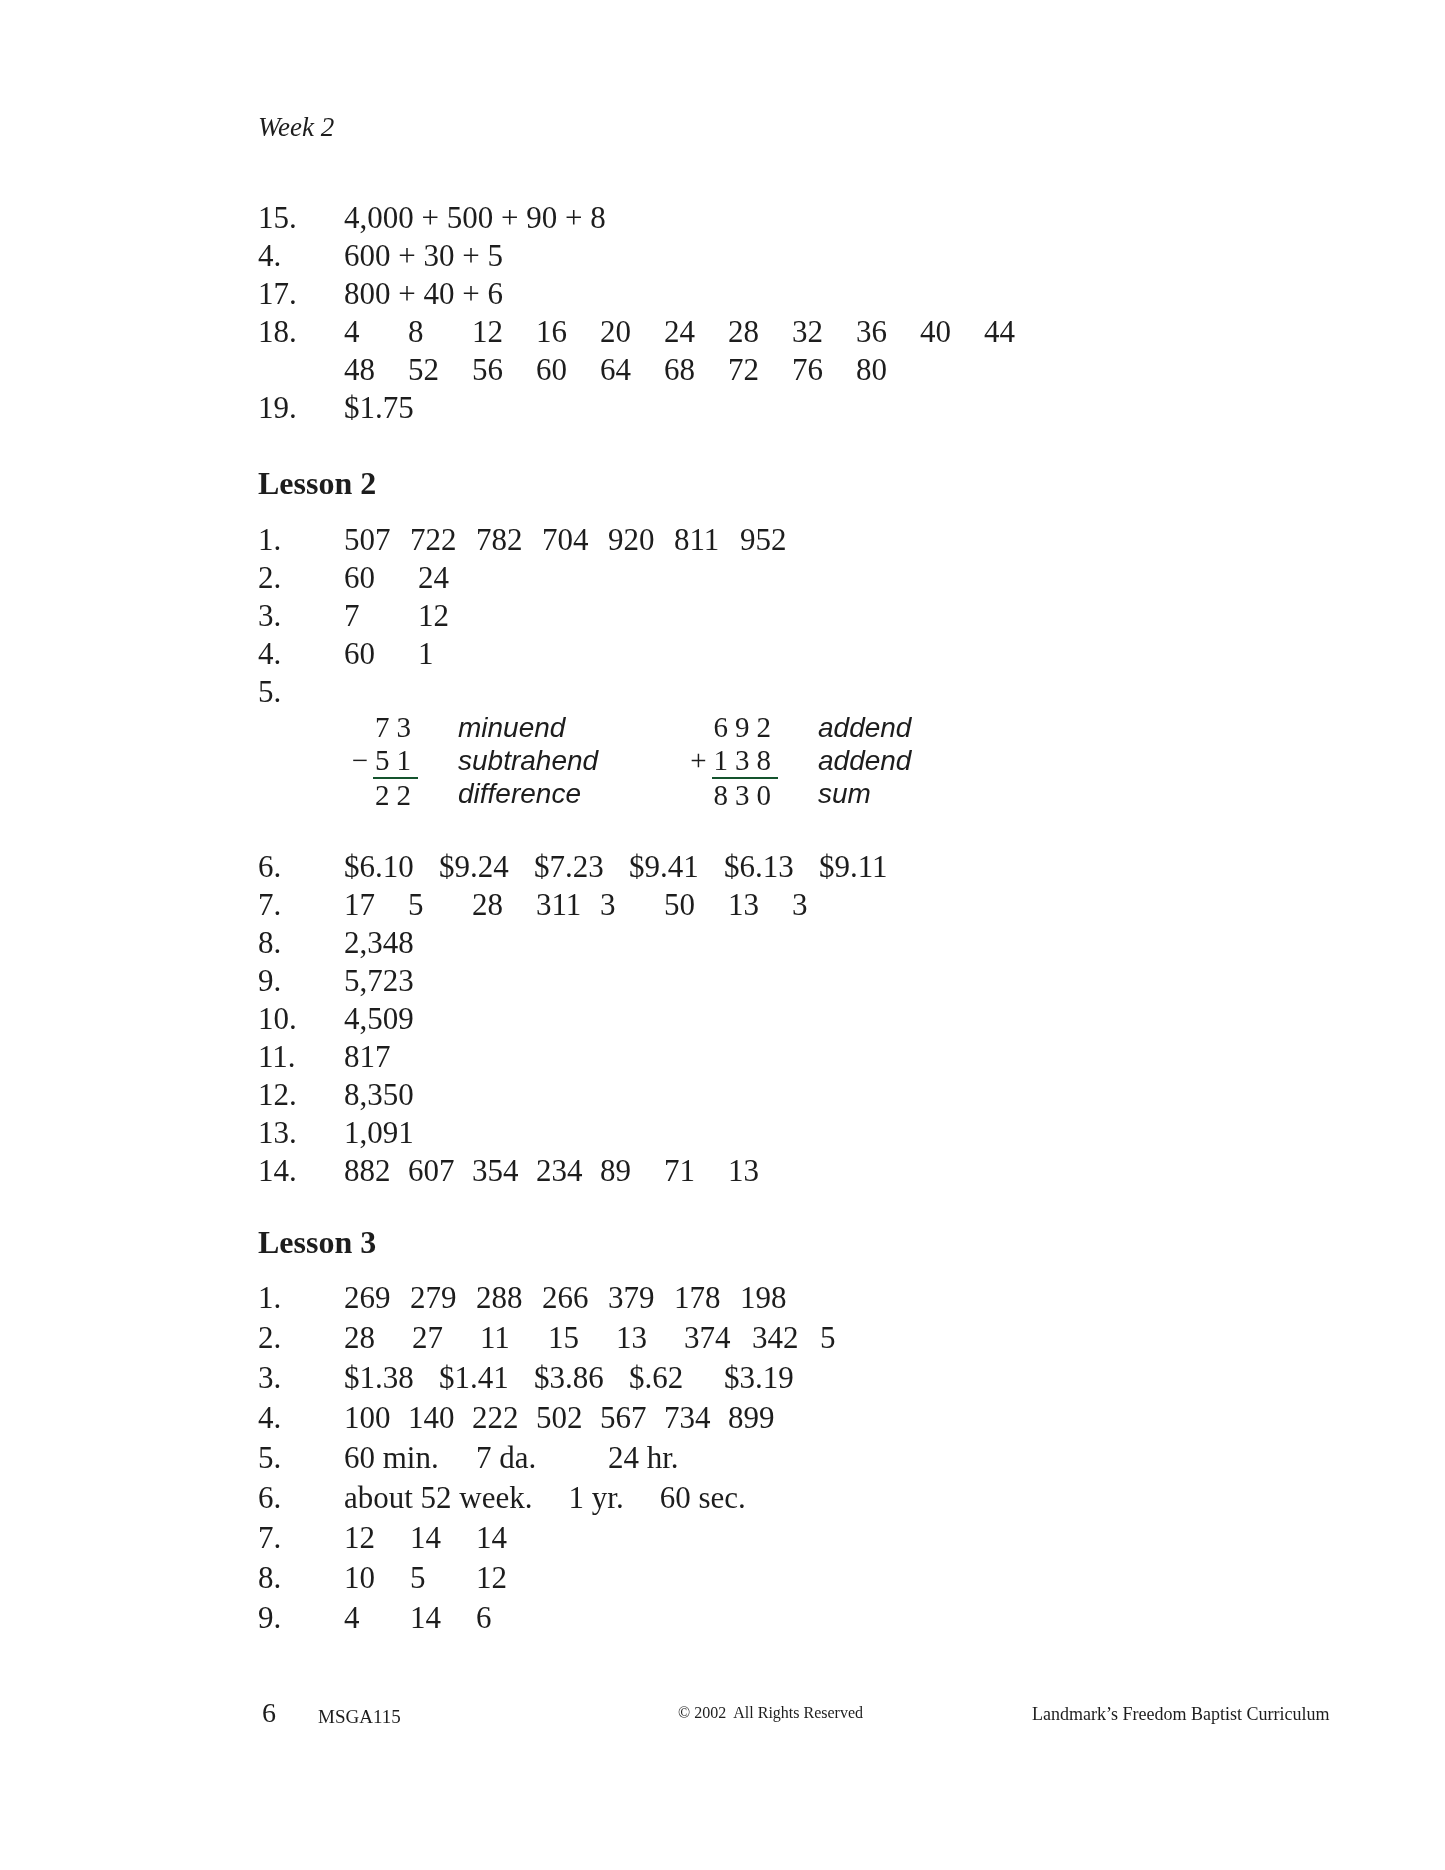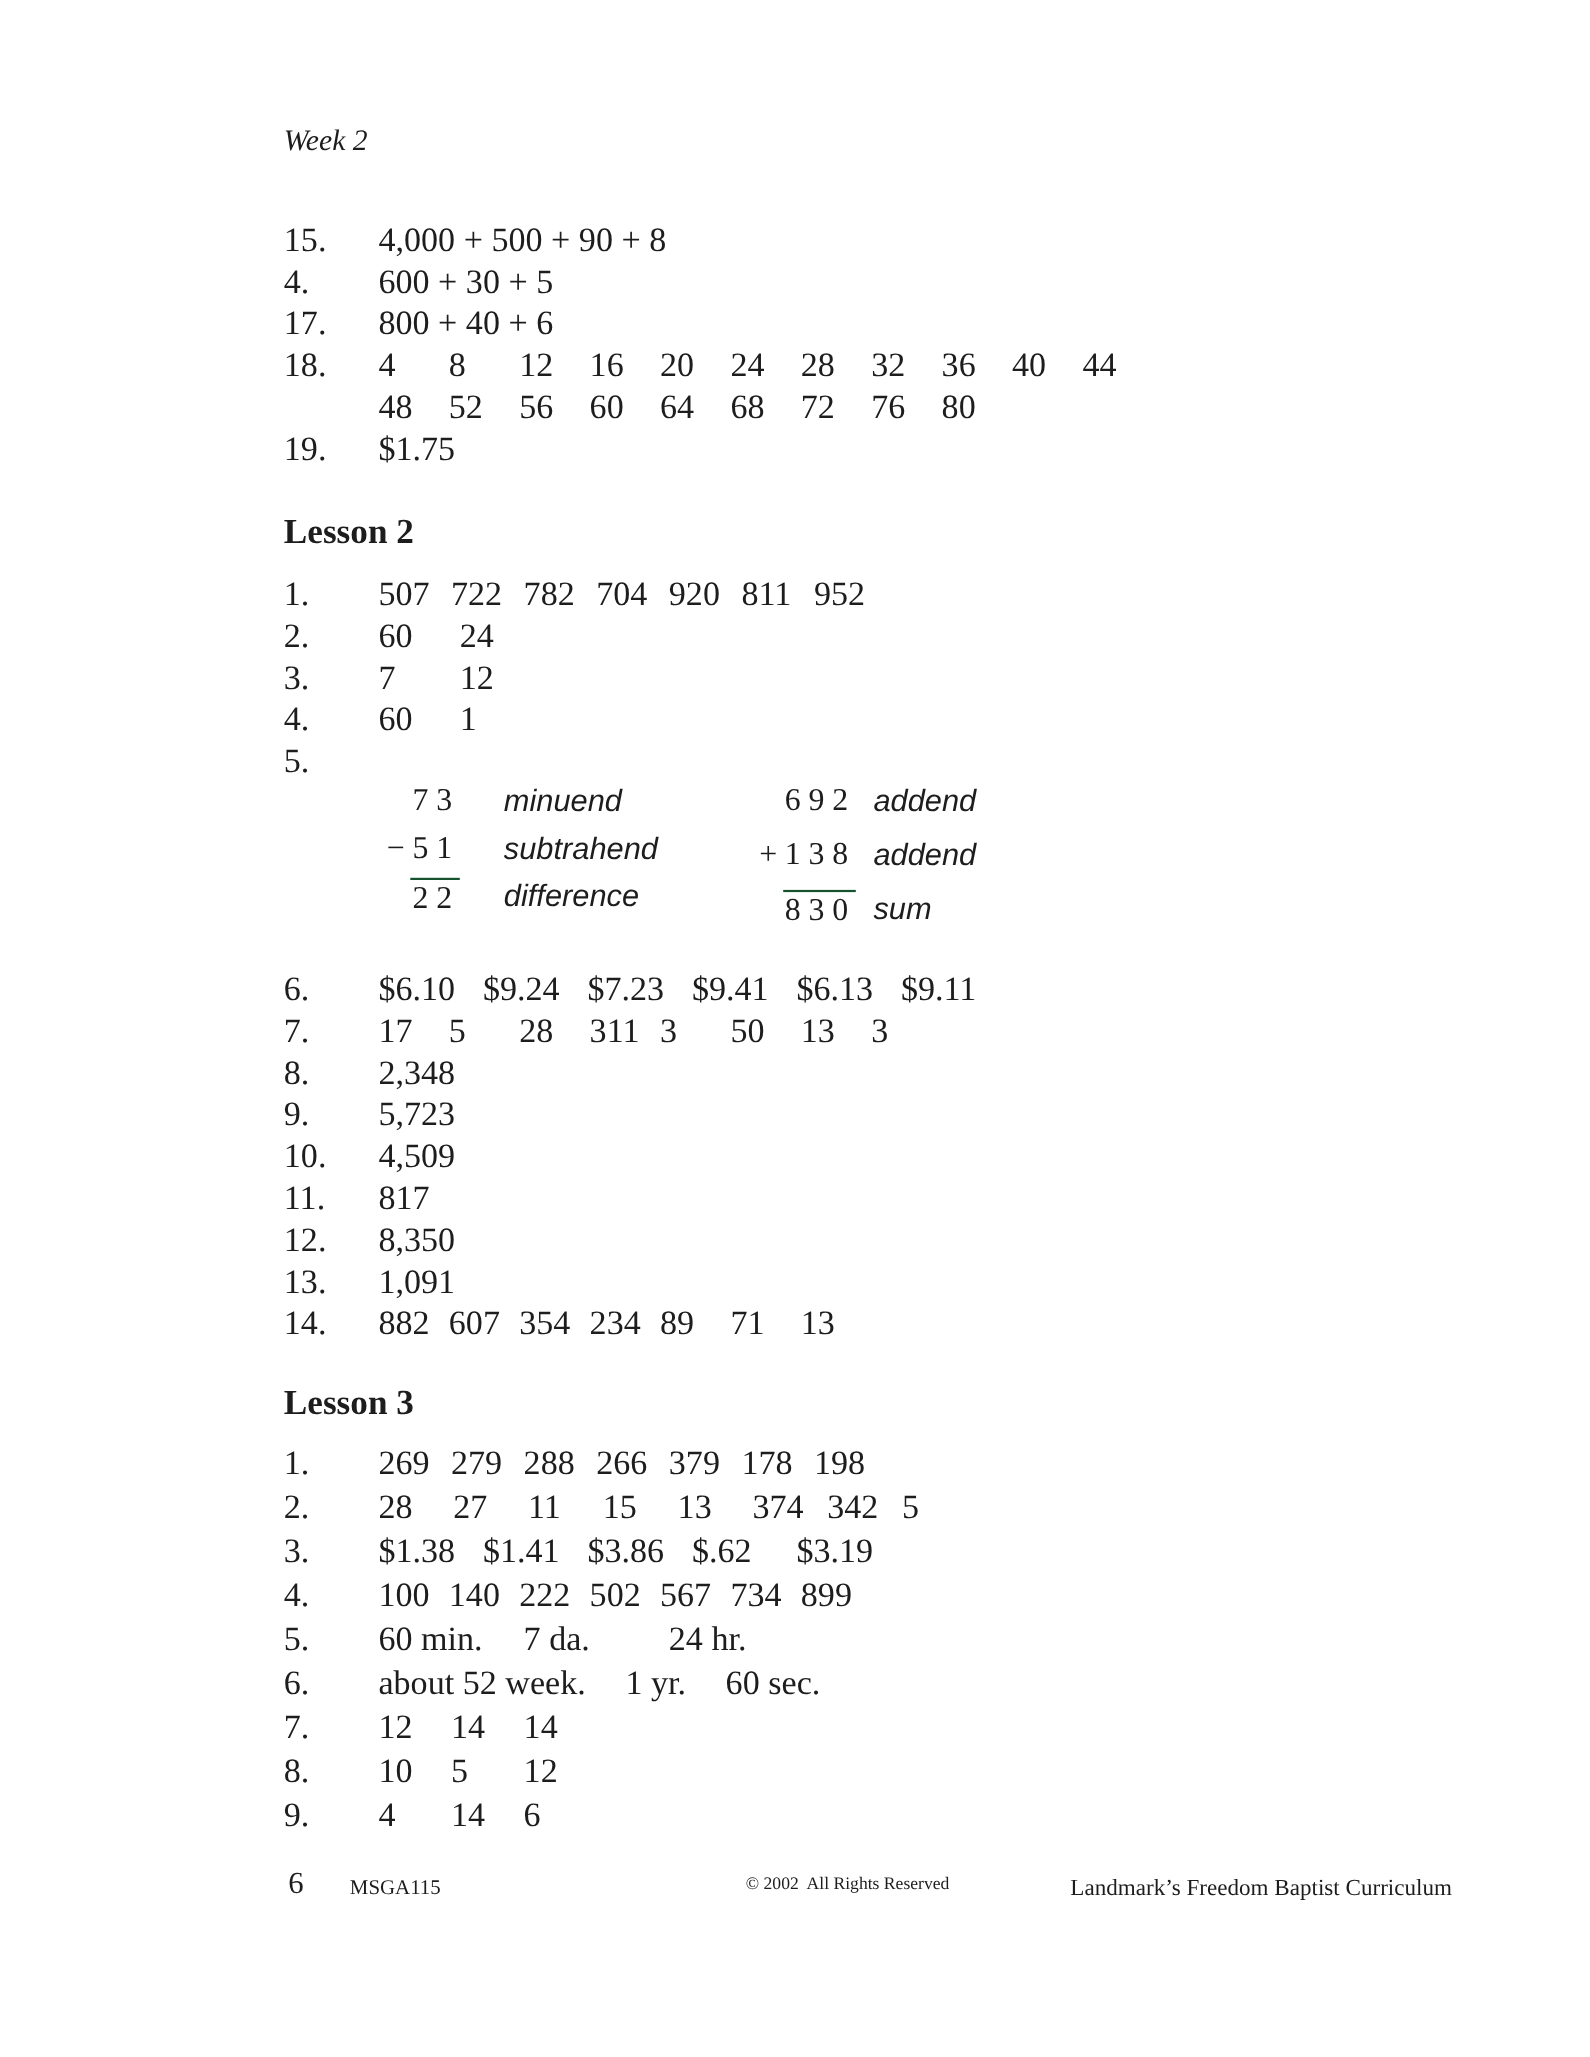--- a/index.html
+++ b/index.html
@@ -33,33 +33,33 @@
   .cells.c66 .cell { min-width:66px; }
   .cells.c68 .cell { min-width:68px; }
   .cells.c74 .cell { min-width:74px; }
   .cells.c95 .cell { min-width:95px; }
   .cells.c132 .cell { min-width:132px; }
   .cells.cgap .cell { min-width:0; margin-right:36px; }
 
   
   .worked { display:flex; margin-left:60px; font-size:29px; line-height:33px; }
   .prob { display:grid; grid-template-columns:100px 170px; column-gap:40px; }
-  .prob.add { grid-template-columns:120px 150px; margin-left:30px;gap:16px; }
+  .prob.add { grid-template-columns:120px 150px; margin-left:30px; }
   .pnum { text-align:right; }
   .pv { display:inline-block; letter-spacing:7px; padding-left:2px; }
   .prow-result .pv { border-top:2px solid #14532d; }
   .plabel { font-family:"Liberation Sans","DejaVu Sans",sans-serif; font-style:italic; font-size:28px; }
   .after-worked { margin-top:36px; }
 
   
   .footer span { position:absolute; white-space:pre; }
   .f-page  { left:262px;  top:1697px; font-size:28px; }
   .f-code  { left:318px;  top:1706px; font-size:19px; }
   .f-copy  { left:678px;  top:1704px; font-size:16px; }
-  .f-pub   { left:973px; top:1704px; font-size:21px; }
+  .f-pub   { left:1032px; top:1704px; font-size:18px; }
 </style>
 </head>
 <body>
 
 <div class="page-col">
 
   <div class="week">Week 2</div>
 
   <div class="list block1">
     <div class="item">

